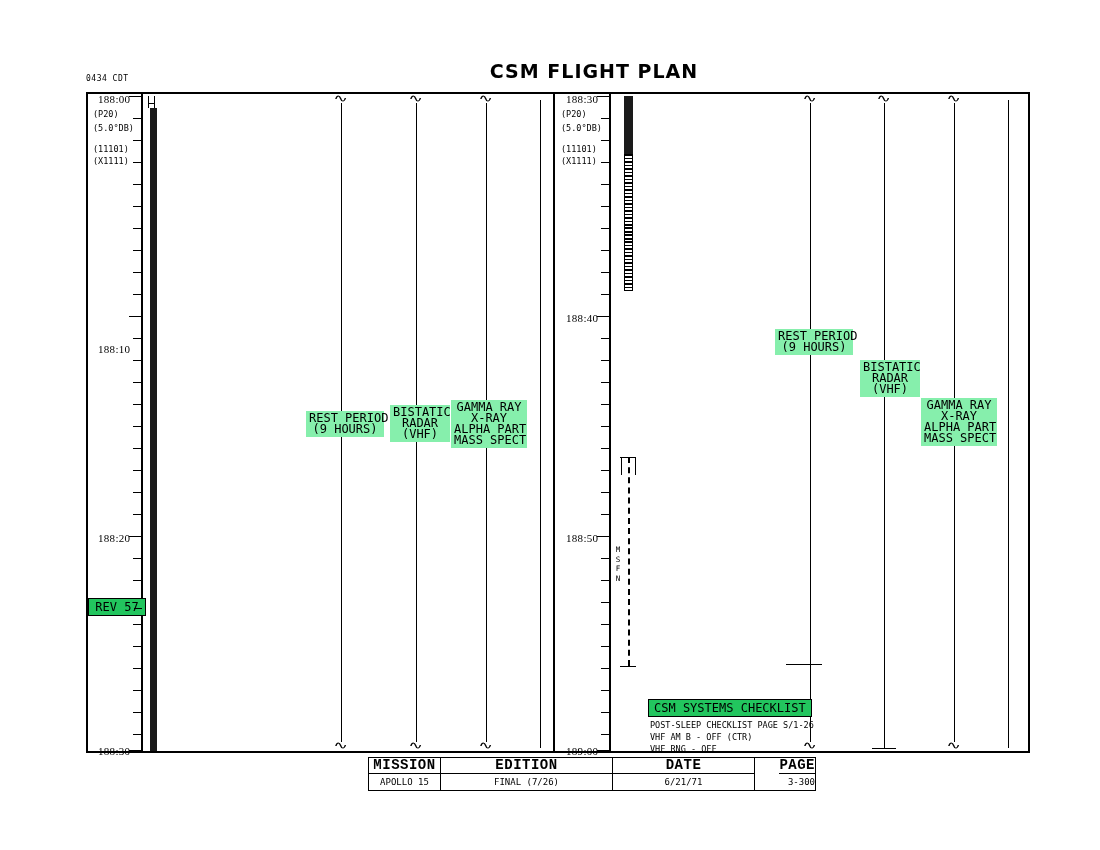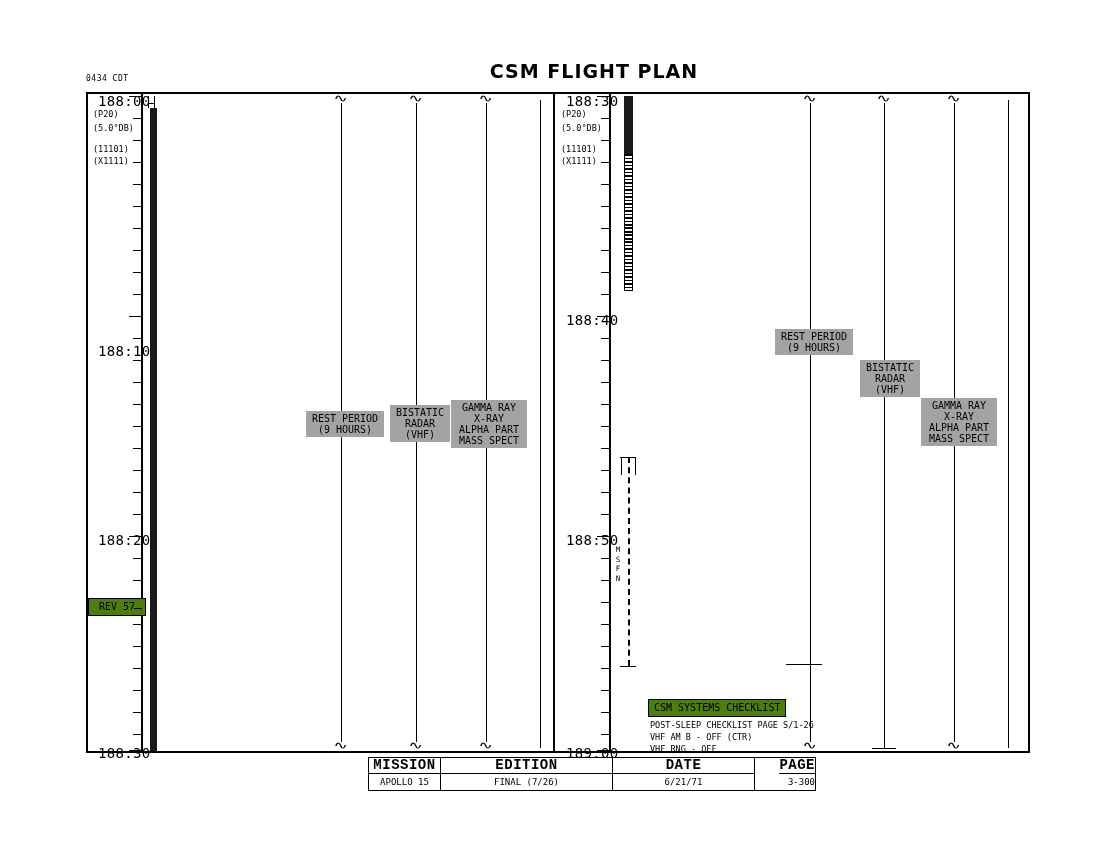--- a/index.html
+++ b/index.html
@@ -70,23 +70,24 @@
   .tick {
     position: absolute;
     width: 8px;
     height: 1px;
     background: #000;
   }
   .tick.major { width: 12px; }
 
   .time-label {
     position: absolute;
-    font-size: 14px;
+    font-size: 11px;
     letter-spacing: 0.3px;
     white-space: nowrap;
+    font-family: Liberation Serif, serif;
   }
   .note-block {
     position: absolute;
     font-size: 8.5px;
     line-height: 12px;
     white-space: nowrap;
   }
   
   .darkbar {
     position: absolute;
@@ -119,42 +120,42 @@
     background: #000;
   }
   
   .actline {
     position: absolute;
     width: 1px;
     background: #000;
   }
   .actlabel {
     position: absolute;
-    font-size: 10px;
+    font-size: 12px;
     line-height: 11px;
     text-align: center;
     white-space: nowrap;
-    background: #a3a3a3;
+    background: #86efac;
     padding: 2px 3px;
   }
   .squiggle {
     position: absolute;
     font-size: 11px;
     line-height: 8px;
     color: #000;
     background: #fff;
     transform: scaleX(1.6);
   }
   
   .boxed {
     position: absolute;
     border: 1px solid #000;
-    font-size: 10px;
+    font-size: 12px;
     padding: 2px 5px;
-    background: #4d7c0f;
+    background: #22c55e;
     white-space: nowrap;
     line-height: 12px;
   }
   .plain-text {
     position: absolute;
     font-size: 8.5px;
     line-height: 12px;
     white-space: nowrap;
   }
   .msfn-vert {

